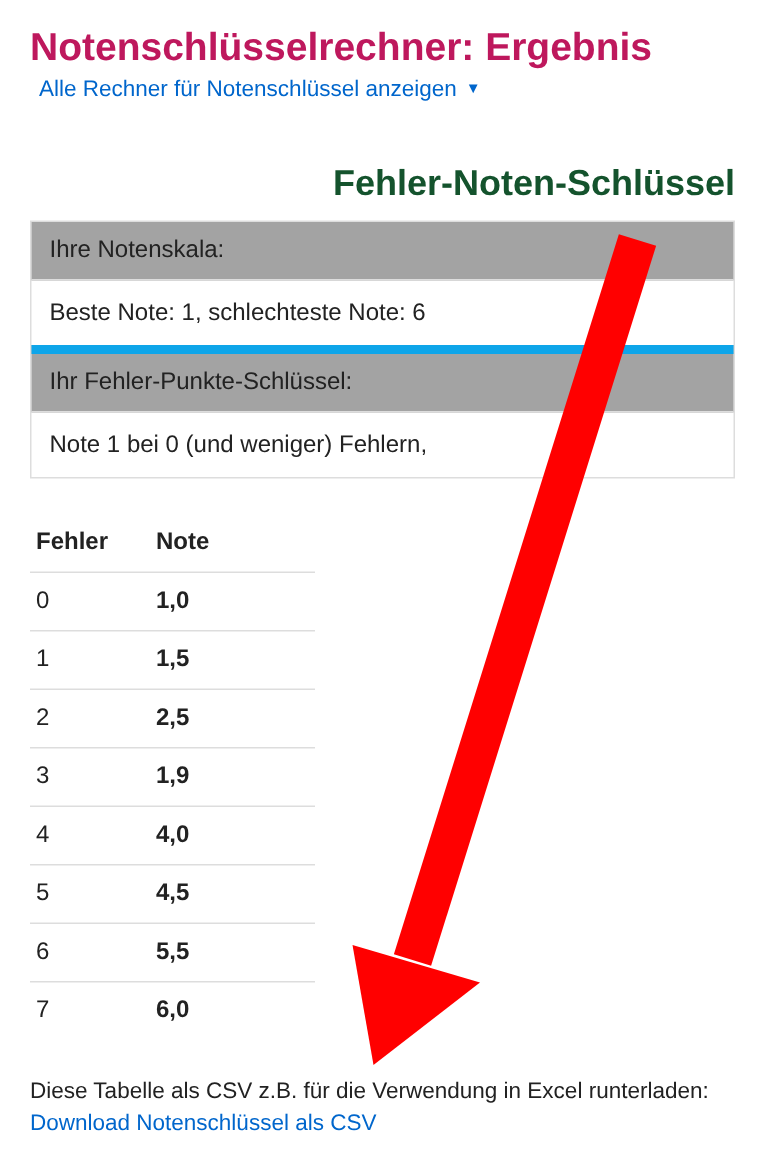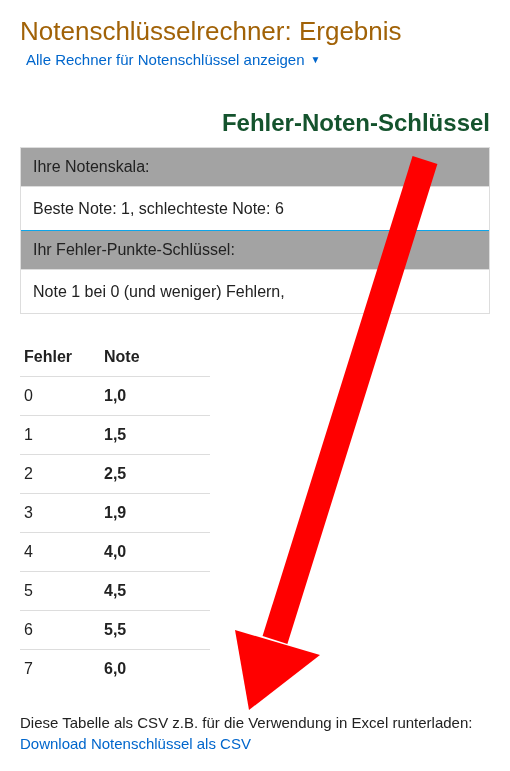--- a/index.html
+++ b/index.html
@@ -7,23 +7,23 @@
     margin: 0;
     padding: 16px 20px;
     font-family: "Helvetica Neue", Arial, sans-serif;
     font-size: 16px;
     color: #222;
     width: 510px;
     background: #fff;
     position: relative;
   }
   h1.page-title {
-    color: #a16207;
+    color: #be185d;
     font-size: 26px;
-    font-weight: 400;
+    font-weight: 700;
     margin: 0 0 4px 0;
     letter-spacing: 0;
   }
   .all-link {
     color: #0066cc;
     font-size: 15px;
     display: inline-flex;
     align-items: center;
     gap: 6px;
     margin-left: 6px;
@@ -43,21 +43,21 @@
   .info-panel {
     border: 1px solid #ddd;
   }
   .panel-row-h {
     background: #a3a3a3;
     border-bottom: 1px solid #ddd;
     padding: 10px 12px;
     font-weight: 400;
     font-size: 16px;
   }
-  .panel-row-h.second { border-top: 1px solid #0ea5e9; }
+  .panel-row-h.second { border-top: 6px solid #0ea5e9; }
   .panel-row-b {
     padding: 10px 12px;
     font-size: 16px;
     line-height: 1.45;
   }
   .table-wrap { margin-top: 28px; }
   table.grades {
     border-collapse: collapse;
     width: 190px;
   }

